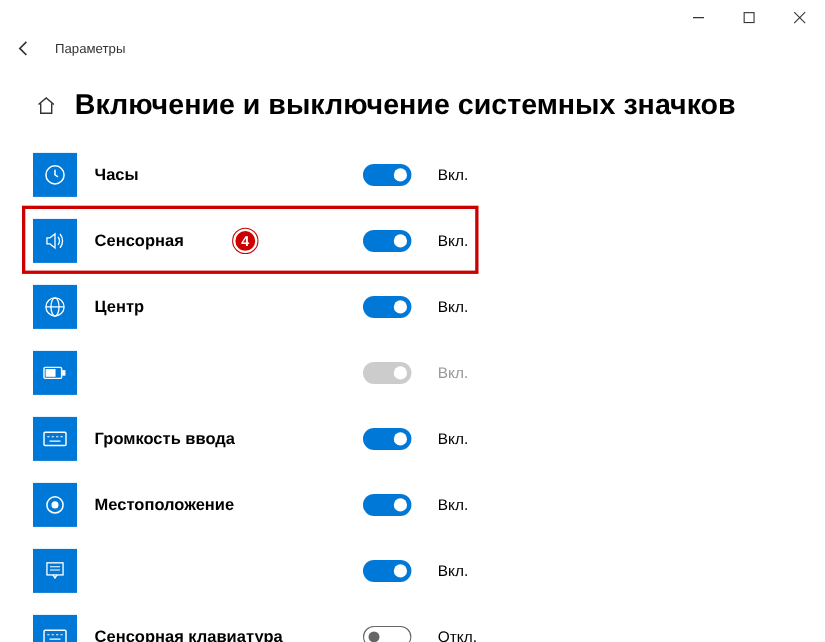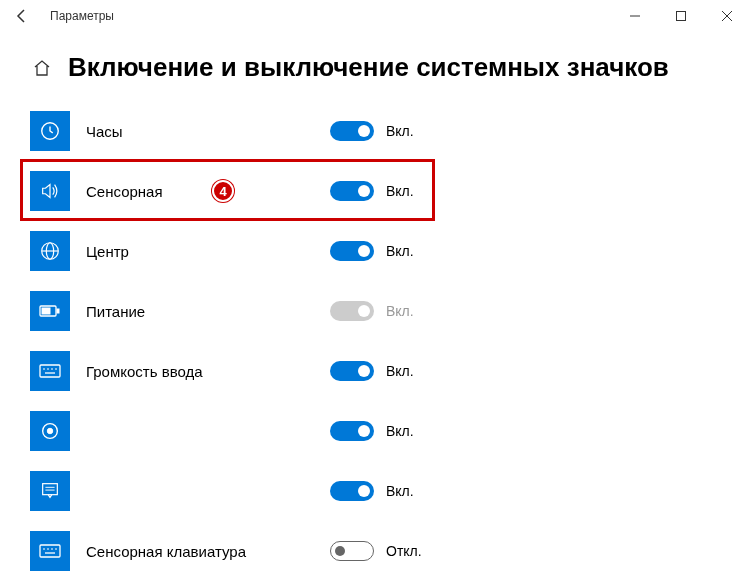--- a/index.html
+++ b/index.html
@@ -10,20 +10,21 @@
     width: 750px;
     height: 584px;
     overflow: hidden;
     position: relative;
   }
   .titlebar {
     height: 32px;
     display: flex;
     align-items: center;
     padding-left: 10px;
+    margin-top: 28px;
   }
   .back-arrow {
     width: 24px; height: 24px;
     display: flex; align-items: center; justify-content: center;
     font-size: 16px; color: #333;
     cursor: pointer;
   }
   .app-title {
     font-size: 12px;
     color: #333;
@@ -75,26 +76,28 @@
     background: #0078d7;
     display: flex; align-items: center; justify-content: center;
     flex-shrink: 0;
   }
   .icon-box svg { stroke: #fff; fill: none; }
   .row-label {
     margin-left: 16px;
     font-size: 15px;
     color: #000;
     flex: 0 0 200px;
+    font-weight: bold;
   }
   .toggle-wrap {
     display: flex;
     align-items: center;
     position: absolute;
     left: 300px;
+    gap: 12px;
   }
   .toggle {
     width: 44px; height: 20px;
     border-radius: 10px;
     position: relative;
     cursor: pointer;
   }
   .toggle.on { background: #0078d7; }
   .toggle.off { background: #fff; border: 1px solid #666; }
   .toggle.disabled { background: #ccc; cursor: default; }
@@ -228,21 +231,20 @@
         </div>
       </div>
       <div class="row">
         <div class="icon-box">
           <svg width="24" height="16" viewBox="0 0 24 16">
             <rect x="2" y="3" width="16" height="10" rx="1" stroke-width="1.3"></rect>
             <rect x="19" y="6" width="2" height="4" fill="#fff"></rect>
             <rect x="4" y="5" width="8" height="6" fill="#fff"></rect>
           </svg>
         </div>
-        <div class="row-label">Питание</div>
         <div class="toggle-wrap">
           <div class="toggle disabled">
             <div class="knob"></div>
           </div>
           <div class="toggle-text disabled">Вкл.</div>
         </div>
       </div>
       <div class="row">
         <div class="icon-box">
           <svg width="24" height="16" viewBox="0 0 24 16">
@@ -262,20 +264,21 @@
           <div class="toggle-text">Вкл.</div>
         </div>
       </div>
       <div class="row">
         <div class="icon-box">
           <svg width="22" height="22" viewBox="0 0 24 24">
             <circle cx="12" cy="12" r="8" stroke-width="1.5"></circle>
             <circle cx="12" cy="12" r="3" fill="#fff"></circle>
           </svg>
         </div>
+        <div class="row-label">Местоположение</div>
         <div class="toggle-wrap">
           <div class="toggle on">
             <div class="knob"></div>
           </div>
           <div class="toggle-text">Вкл.</div>
         </div>
       </div>
       <div class="row">
         <div class="icon-box">
           <svg width="22" height="22" viewBox="0 0 24 24">

